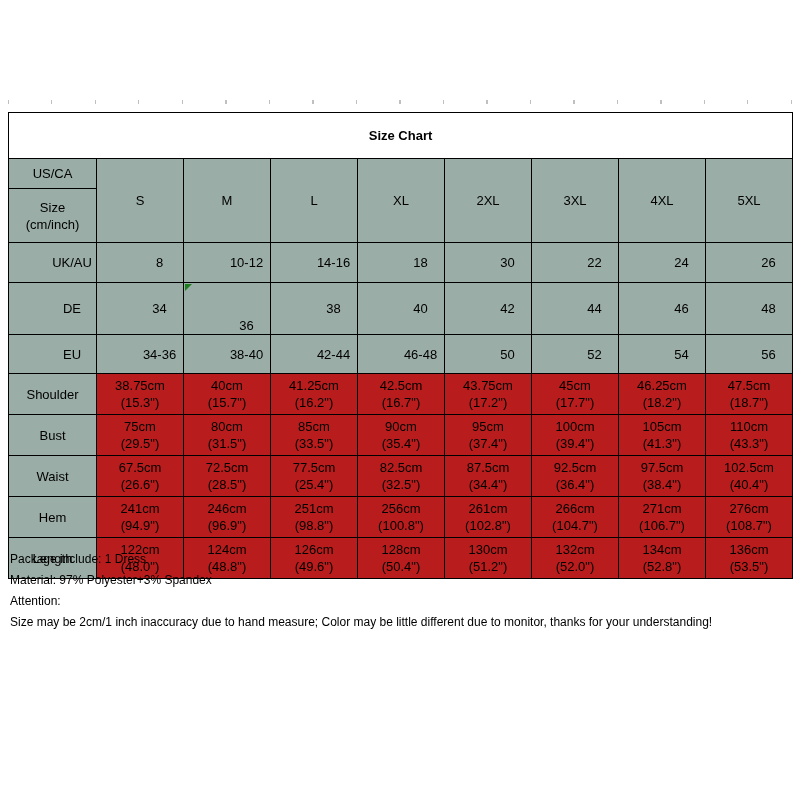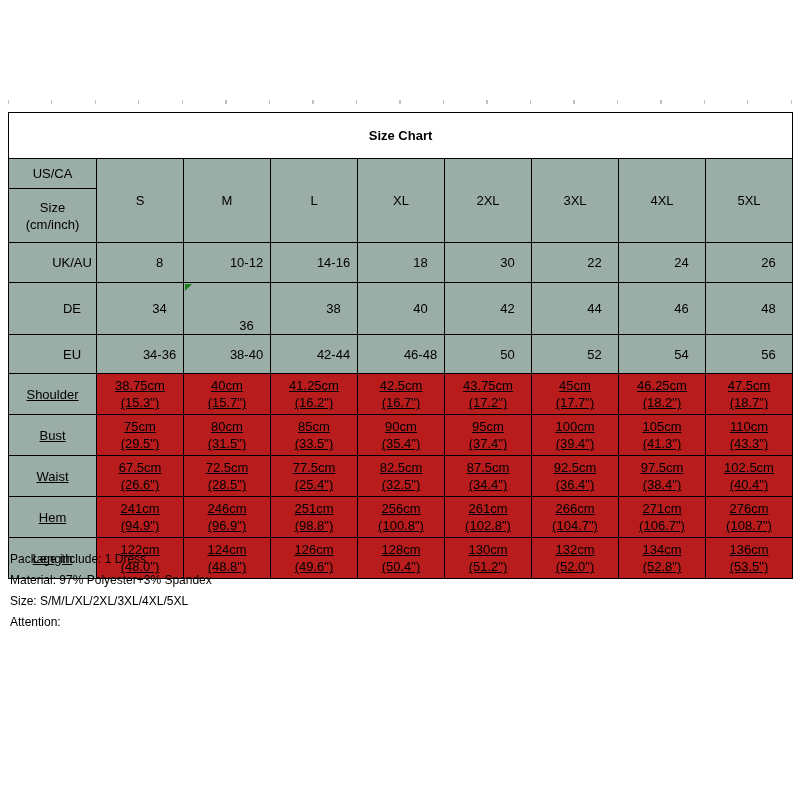--- a/index.html
+++ b/index.html
@@ -20,21 +20,21 @@
   table.size-table td {
     border: 1px solid #000;
     text-align: center; vertical-align: middle;
     font-size: 13px; line-height: 17px;
     padding: 0; white-space: pre-line;
     overflow: hidden;
   }
   td.title-cell { background: #fff; font-weight: bold; font-size: 15px; }
 
   tr.h29 { height: 46px; } tr.h30 { height: 30px; margin-top: 7px; } tr.h54 { height: 54px; }
-  tr.h40 { height: 40px; } tr.h39 { height: 39px; } tr.h41 { height: 41px; text-decoration: underline; }
+  tr.h40 { height: 40px; } tr.h39 { height: 39px; } tr.h41 { height: 41px; }
 
   tr.green td { background: var(--header-bg, #9bada7); padding-left: 39px; }
   td.hdr { background: var(--header-bg, #9bada7); }
   tr.data td { background: #b91c1c; }
   tr.data td.lbl { background: var(--header-bg, #9bada7); }
 
   td.rel { position: relative; }
   .flag {
     position: absolute; left: 1px; top: 1px; width: 0; height: 0;
     border-top: 7px solid var(--flag, #1e7d1e);
@@ -226,17 +226,17 @@
 (52.8")</td>
       <td>136cm
 (53.5")</td>
     </tr>
   </tbody>
     </table>
 
   <div class="footer">
     <div>Package include: 1 Dress</div>
     <div>Material: 97% Polyester+3% Spandex</div>
-    <div>Size: S/M/L/XL/2XL/3XL/4XL/5XL</div>
     <div>Attention:</div>
+    <div>Size may be 2cm/1 inch inaccuracy due to hand measure; Color may be little different due to monitor, thanks for your understanding!</div>
   </div>
 
 </div>
 
 </body></html>

